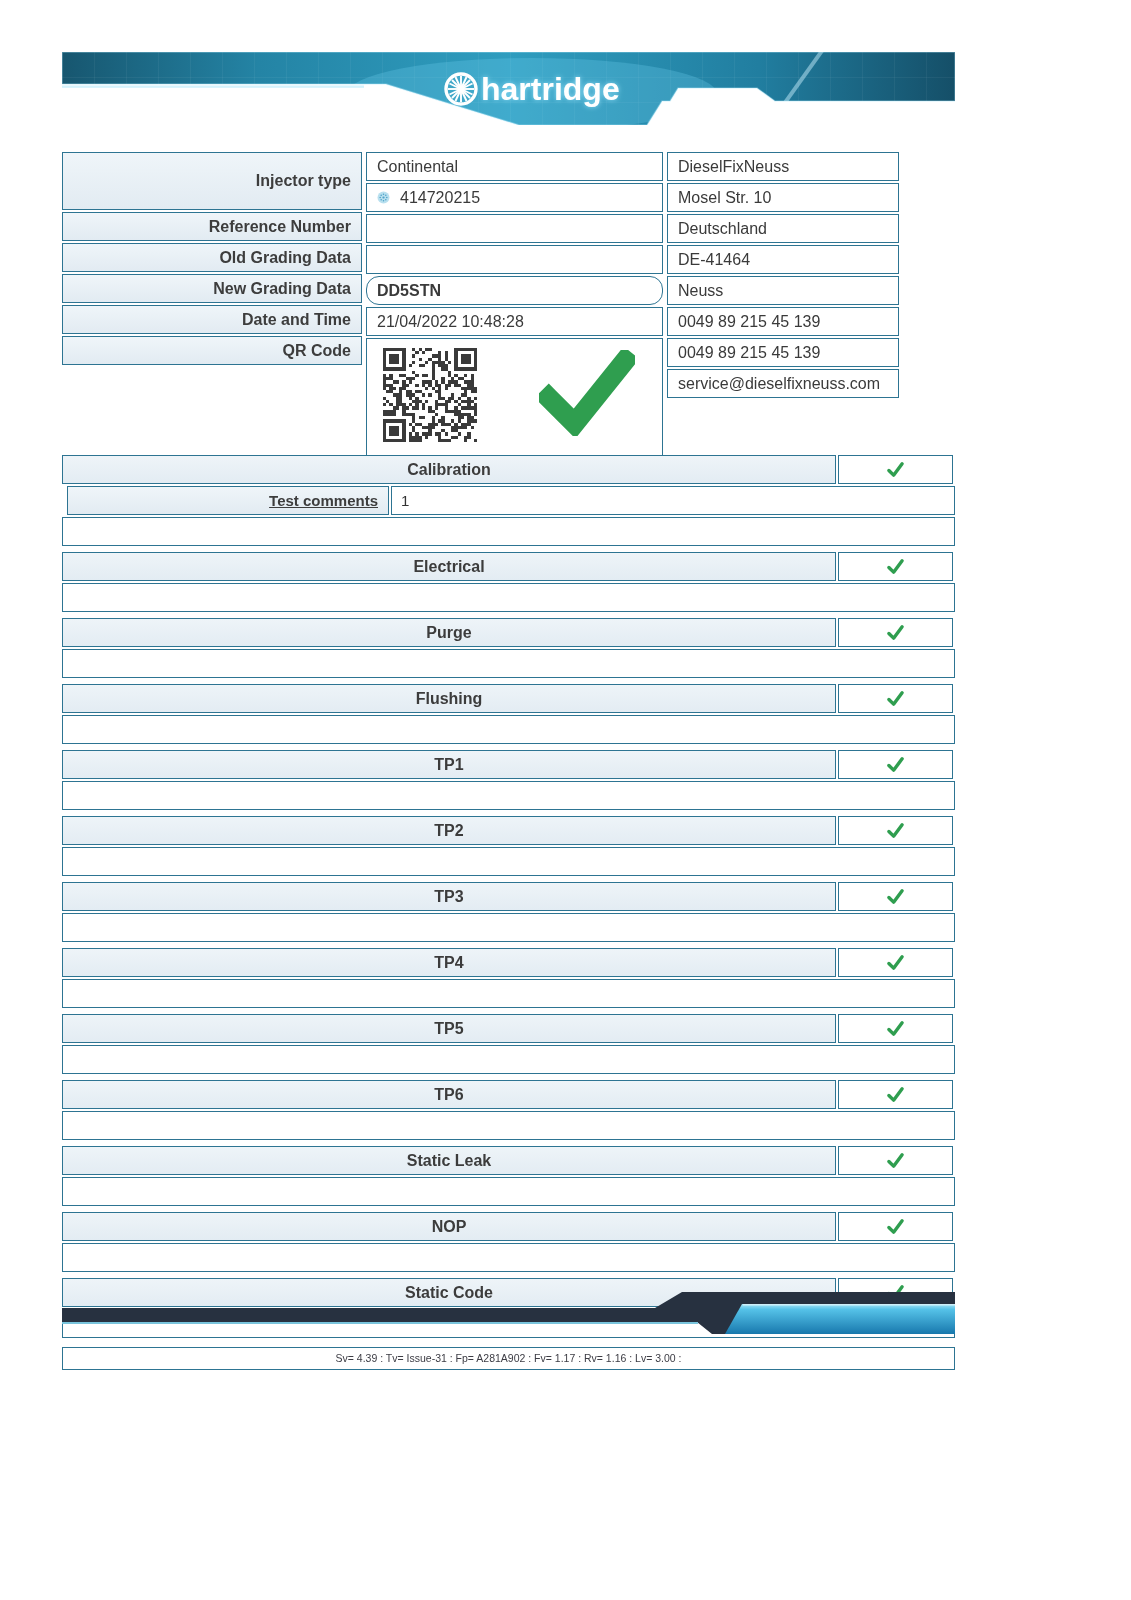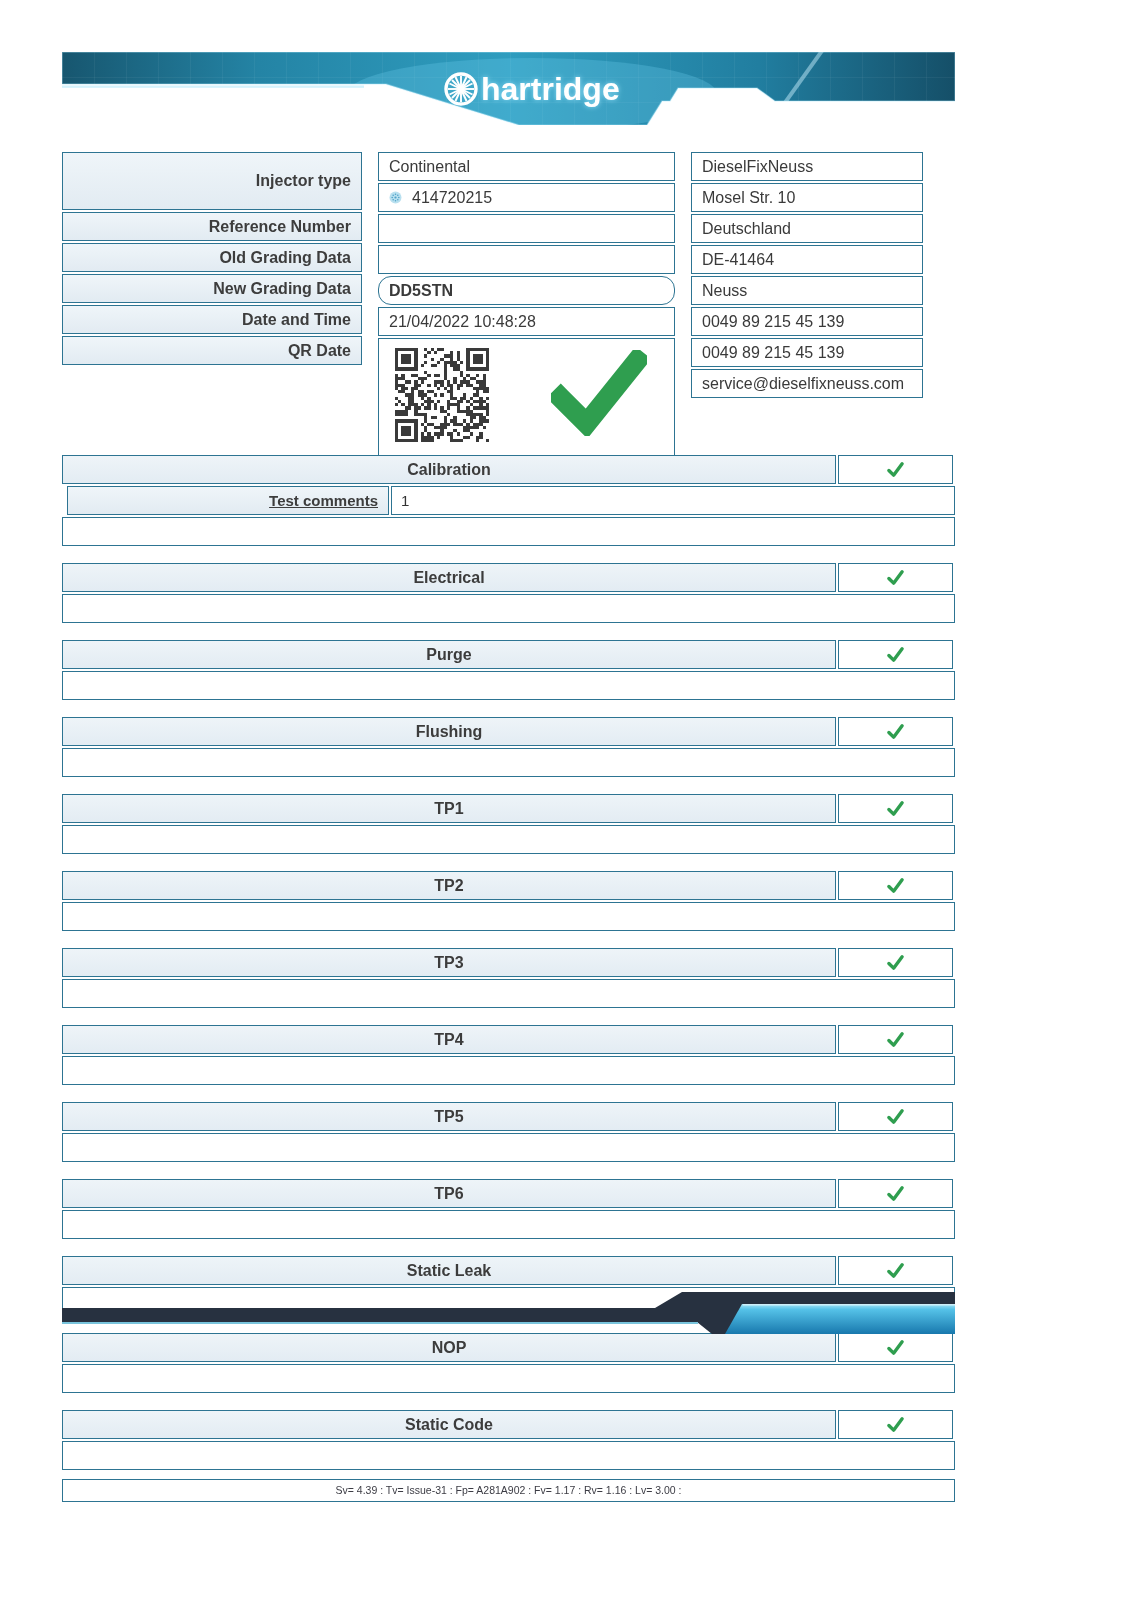--- a/index.html
+++ b/index.html
@@ -3,41 +3,41 @@
 <meta charset="utf-8">
 <style>
   html,body{margin:0;padding:0;background:#ffffff;}
   body{font-family:"Liberation Sans", sans-serif;}
   .page{position:relative;width:1131px;height:1600px;background:#ffffff;overflow:hidden;}
 
   
   .banner-top{position:absolute;left:62px;top:52px;width:893px;height:73px;}
 
   
-  .info-area{position:absolute;left:62px;top:152px;display:flex;gap:12px;}
+  .info-area{position:absolute;left:62px;top:152px;display:flex;}
   .col{display:flex;flex-direction:column;}
   .col-labels{width:300px;margin-right:4px;}
   .col-values{width:297px;margin-right:4px;}
   .col-address{width:232px;}
   .cell{box-sizing:border-box;height:29px;border:1px solid #2d7492;margin-bottom:2px;
         background:#ffffff;display:flex;align-items:center;font-size:16px;color:#3a3a3a;
         padding:0 10px;}
   .cell.lab{background:linear-gradient(#eff5f9,#e2ebf2);justify-content:flex-end;
         font-weight:bold;color:#3d3d3d;}
   .cell.tall{height:58px;}
   .cell.bold{font-weight:bold;border-radius:13px;}
   .qr-box{box-sizing:border-box;height:122px;border:1px solid #2d7492;background:#fff;
         display:flex;align-items:flex-start;padding:9px 0 0 16px;}
   .qr-box svg.qr{flex:0 0 auto;}
   .big-check{margin-left:62px;margin-top:2px;}
   .num-icon{display:inline-block;margin-right:10px;flex:0 0 auto;}
 
   
   .sections{position:absolute;left:62px;top:455px;width:893px;}
-  .sec-block + .sec-block{margin-top:17px;}
+  .sec-block + .sec-block{margin-top:6px;}
   .sec-row{display:flex;}
   .sec-title-cell{box-sizing:border-box;width:774px;height:29px;border:1px solid #2d7492;
         background:linear-gradient(#eef4f8,#e3ecf3);display:flex;align-items:center;justify-content:center;}
   .sec-title{font-size:16px;font-weight:bold;color:#3c3c3c;}
   .sec-check-cell{box-sizing:border-box;width:115px;height:29px;border:1px solid #2d7492;
         margin-left:2px;background:#fff;display:flex;align-items:center;justify-content:center;}
   .sec-empty{box-sizing:border-box;height:29px;border:1px solid #2d7492;background:#fff;margin-top:2px;}
   .comments-row{display:flex;margin-top:2px;padding-left:5px;}
   .cmt-label{box-sizing:border-box;width:322px;height:29px;border:1px solid #2d7492;
         background:linear-gradient(#eff5f9,#e2ebf2);display:flex;align-items:center;justify-content:flex-end;
@@ -100,21 +100,21 @@
     </g>
   </svg>
 
   <div class="info-area">
     <div class="col col-labels">
       <div class="cell lab tall">Injector type</div>
       <div class="cell lab">Reference Number</div>
       <div class="cell lab">Old Grading Data</div>
       <div class="cell lab">New Grading Data</div>
       <div class="cell lab">Date and Time</div>
-      <div class="cell lab">QR Date</div>
+      <div class="cell lab">QR Code</div>
     </div>
 
     <div class="col col-values">
       <div class="cell">Continental</div>
       <div class="cell">
         <svg class="num-icon" width="13" height="13" viewBox="0 0 13 13">
           <circle cx="6.5" cy="6.5" r="6" fill="#b9e0ef"></circle>
           <g fill="#4fa3c8">
             <circle cx="6.5" cy="6.5" r="1.1"></circle>
             <circle cx="6.5" cy="3.2" r="0.8"></circle>

